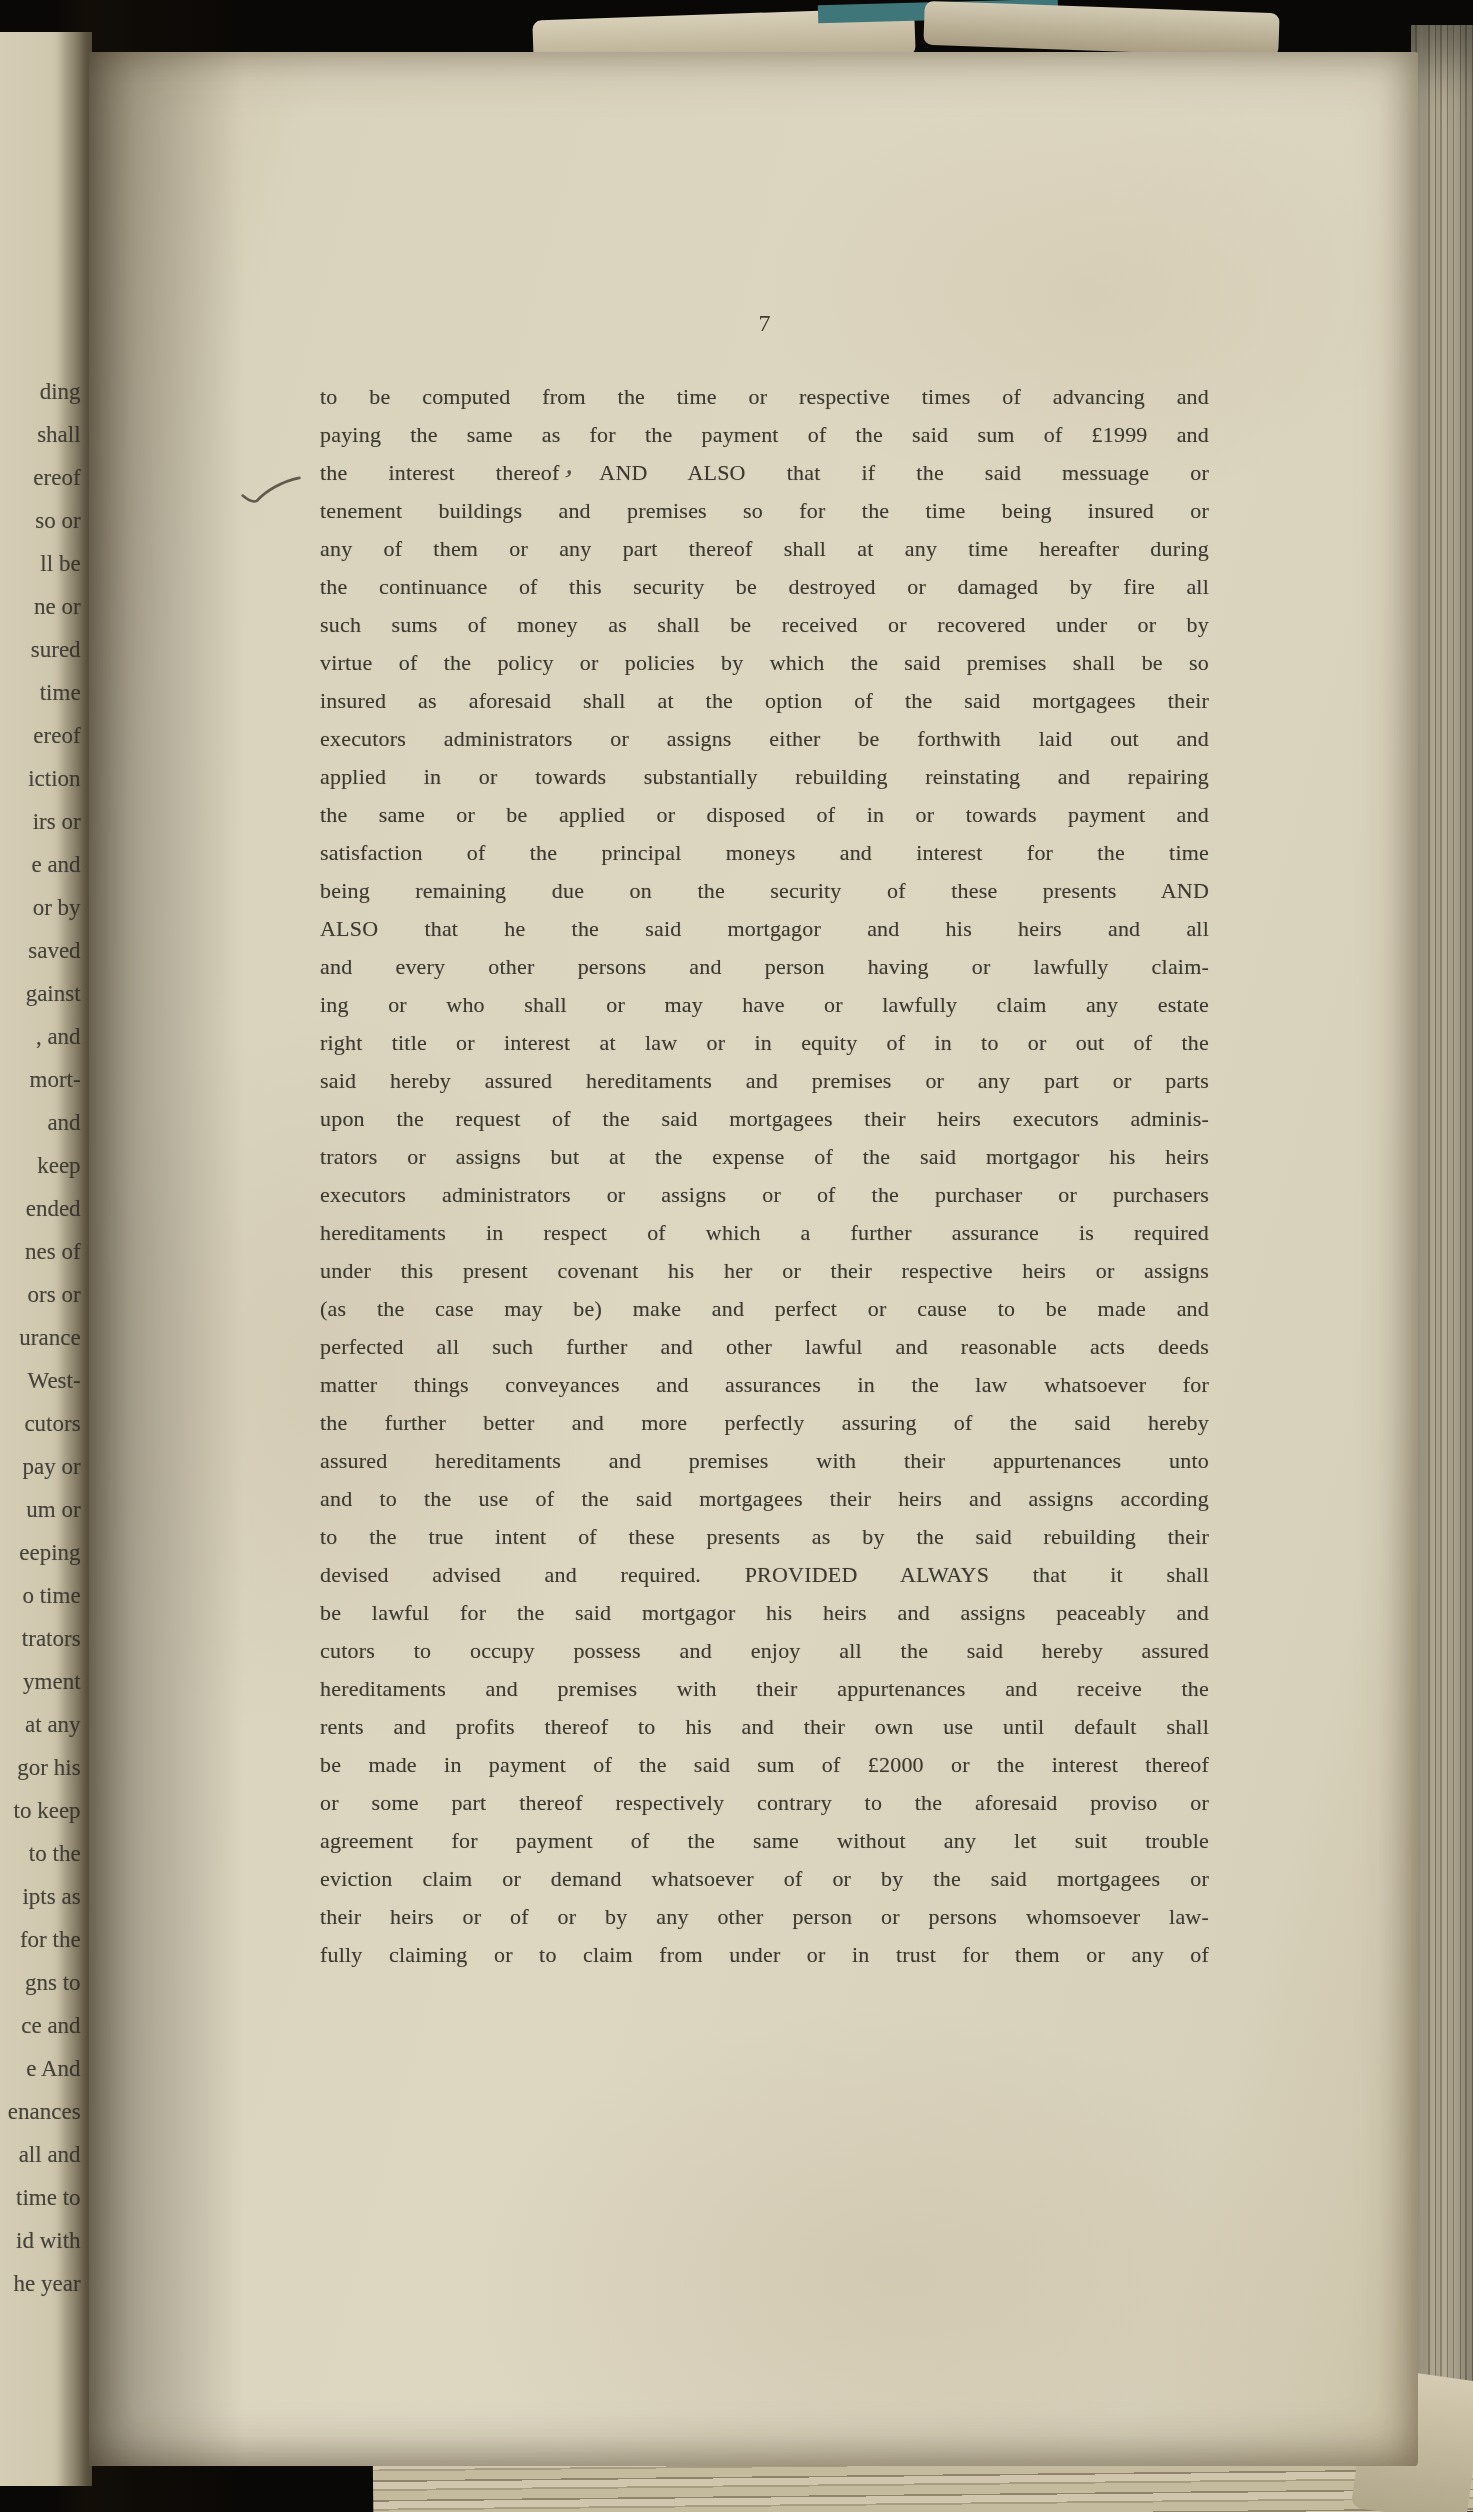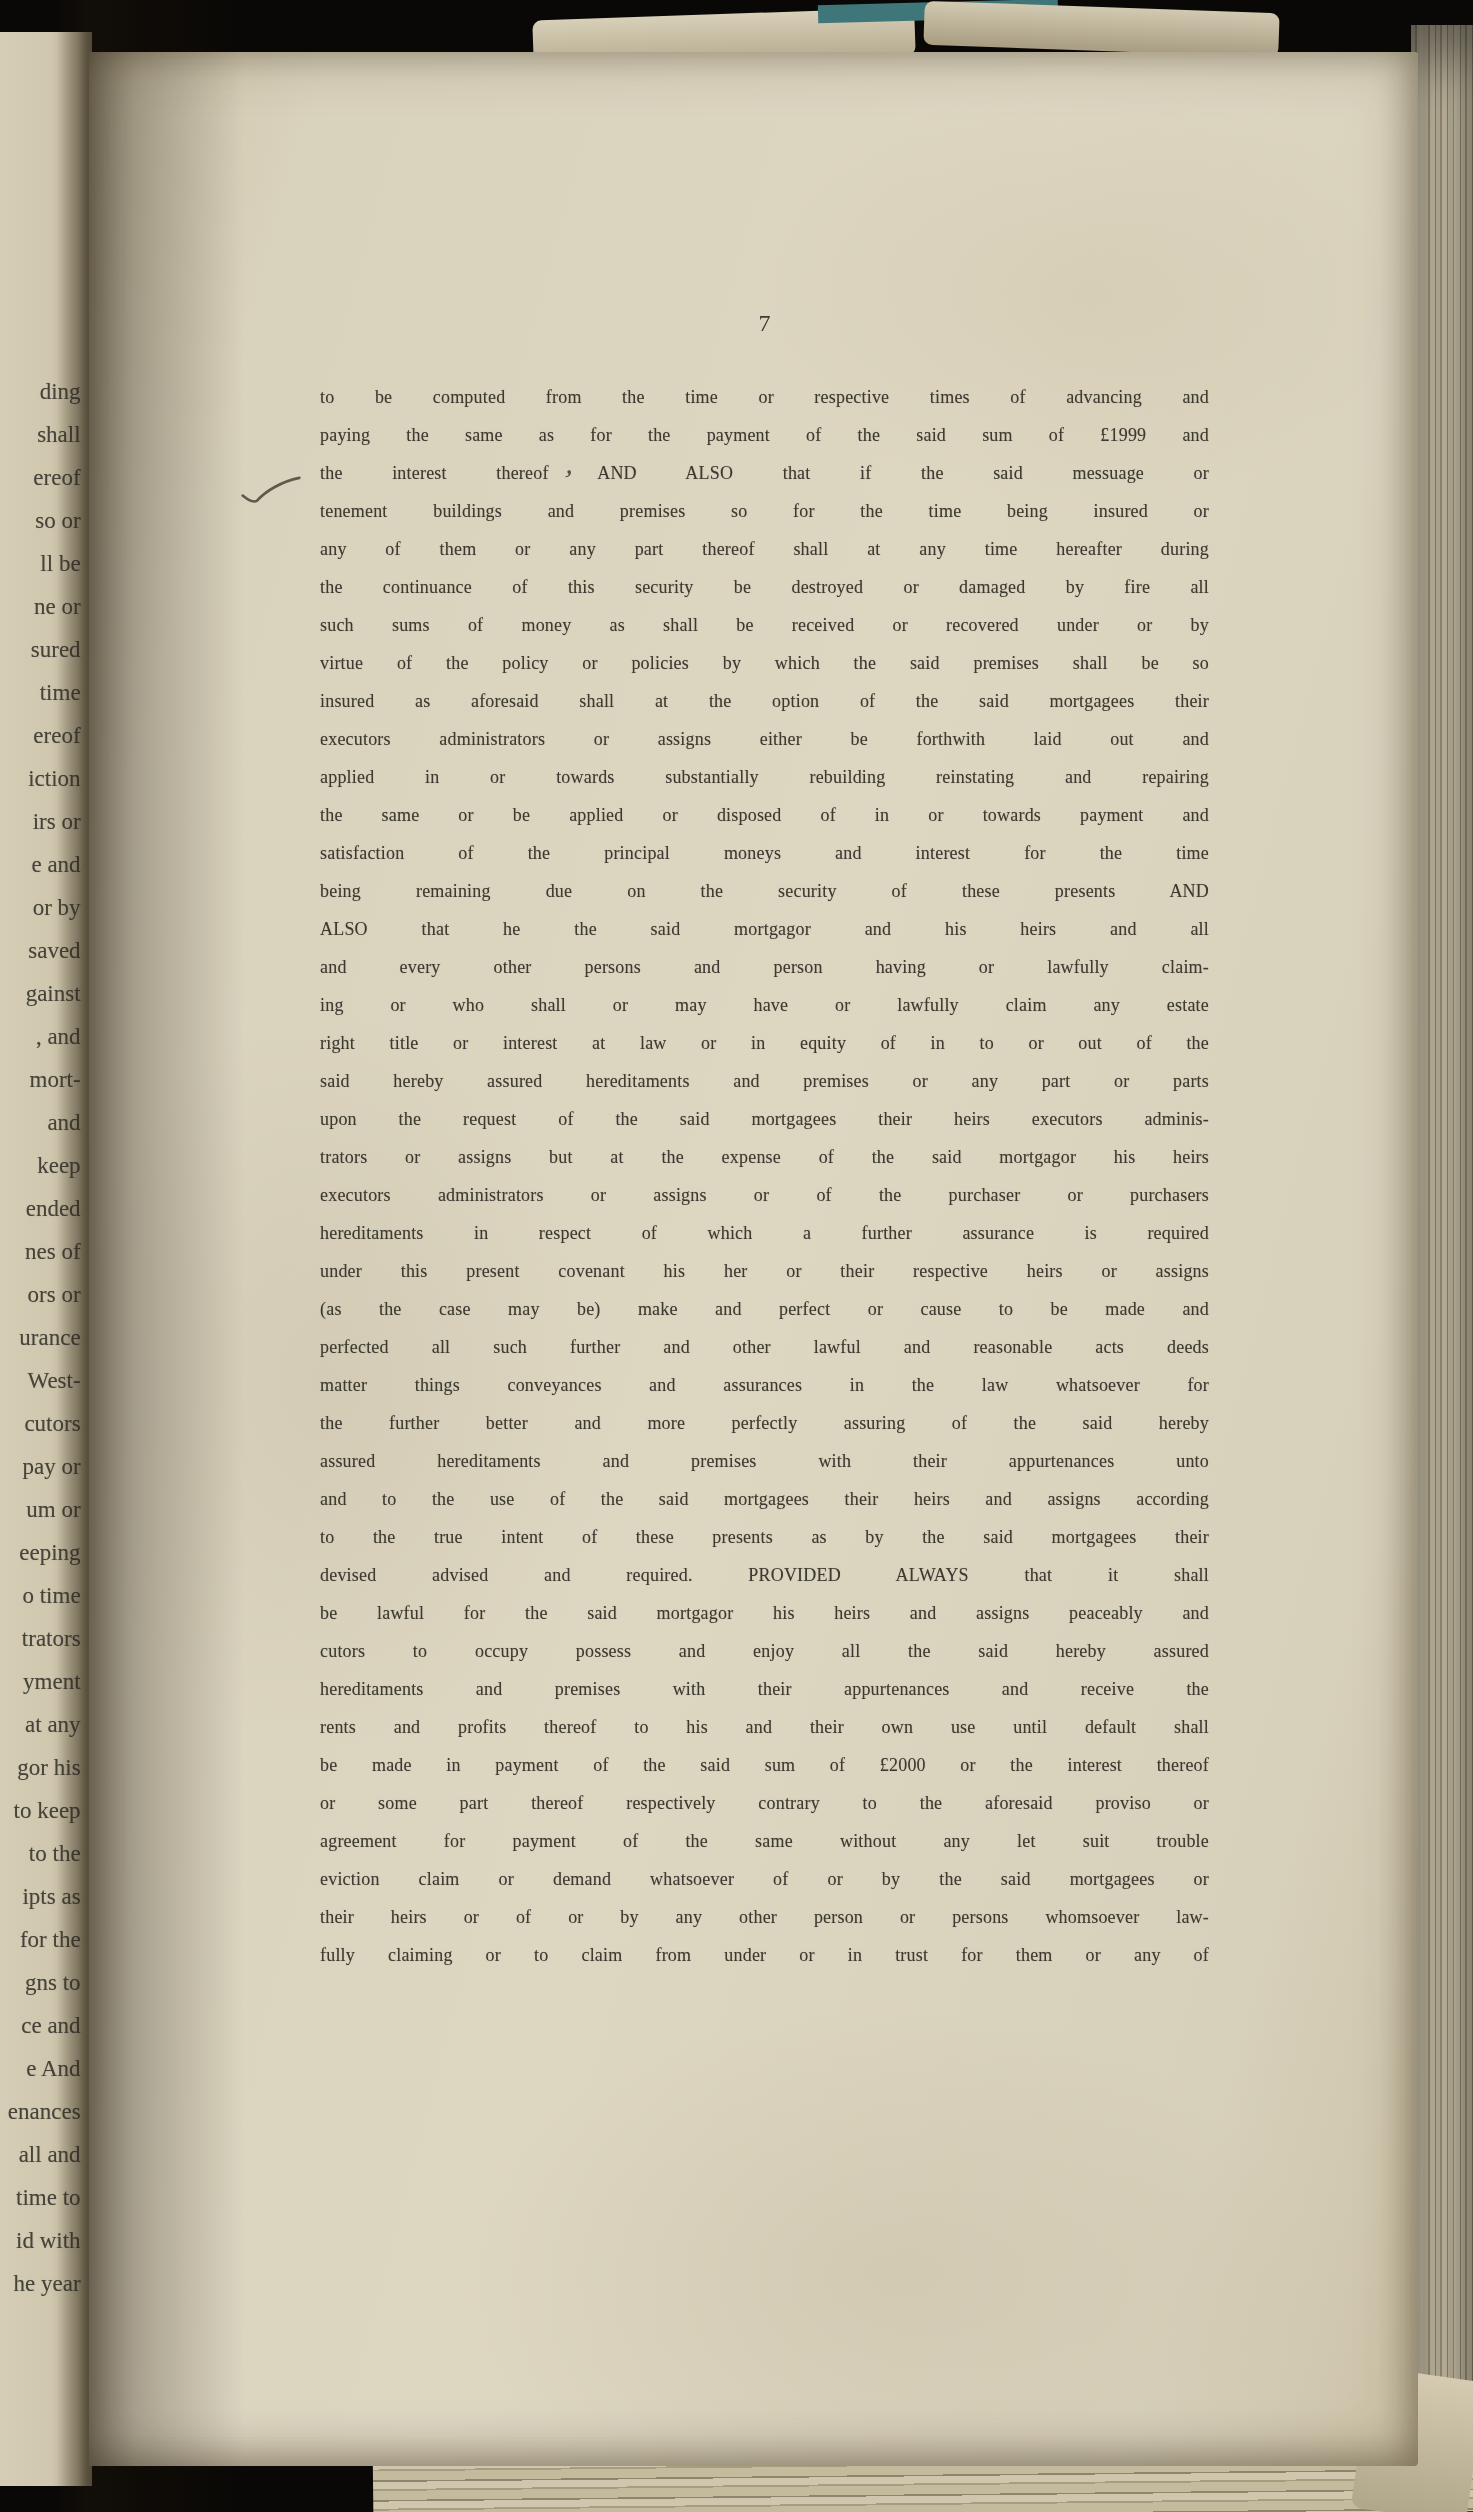--- a/index.html
+++ b/index.html
@@ -62,21 +62,21 @@
     pointer-events:none;
   }
 
   .page-number{
     position:absolute; left:231px; top:258px; width:889px;
     text-align:center; font-size:24px; color:#3f3b31;
   }
 
   .body-text{
     position:absolute; left:231px; top:326px; width:889px;
-    font-size:18px; color:#3d3a31; letter-spacing:0.2px;
+    font-size:22px; color:#3d3a31; letter-spacing:0.2px;
     text-shadow:0 0 0.9px rgba(61,58,49,.35);
   }
   .text-line{
     height:38px; line-height:38px; white-space:normal;
     text-align:justify; text-align-last:justify;
   }
 
   .tick{ position:absolute; left:151px; top:423px; opacity:.85; }
   .ink-mark{
     position:absolute; left:473px; top:411px; font-size:30px; color:#38342a;
@@ -178,21 +178,21 @@
         <div class="text-line">trators or assigns but at the expense of the said mortgagor his heirs</div>
         <div class="text-line">executors administrators or assigns or of the purchaser or purchasers</div>
         <div class="text-line">hereditaments in respect of which a further assurance is required</div>
         <div class="text-line">under this present covenant his her or their respective heirs or assigns</div>
         <div class="text-line">(as the case may be) make and perfect or cause to be made and</div>
         <div class="text-line">perfected all such further and other lawful and reasonable acts deeds</div>
         <div class="text-line">matter things conveyances and assurances in the law whatsoever for</div>
         <div class="text-line">the further better and more perfectly assuring of the said hereby</div>
         <div class="text-line">assured hereditaments and premises with their appurtenances unto</div>
         <div class="text-line">and to the use of the said mortgagees their heirs and assigns according</div>
-        <div class="text-line">to the true intent of these presents as by the said mortgagees their</div>
+        <div class="text-line">to the true intent of these presents as by the said rebuilding their</div>
         <div class="text-line">devised advised and required. PROVIDED ALWAYS that it shall</div>
         <div class="text-line">be lawful for the said mortgagor his heirs and assigns peaceably and</div>
         <div class="text-line">cutors to occupy possess and enjoy all the said hereby assured</div>
         <div class="text-line">hereditaments and premises with their appurtenances and receive the</div>
         <div class="text-line">rents and profits thereof to his and their own use until default shall</div>
         <div class="text-line">be made in payment of the said sum of £2000 or the interest thereof</div>
         <div class="text-line">or some part thereof respectively contrary to the aforesaid proviso or</div>
         <div class="text-line">agreement for payment of the same without any let suit trouble</div>
         <div class="text-line">eviction claim or demand whatsoever of or by the said mortgagees or</div>
         <div class="text-line">their heirs or of or by any other person or persons whomsoever law-</div>

